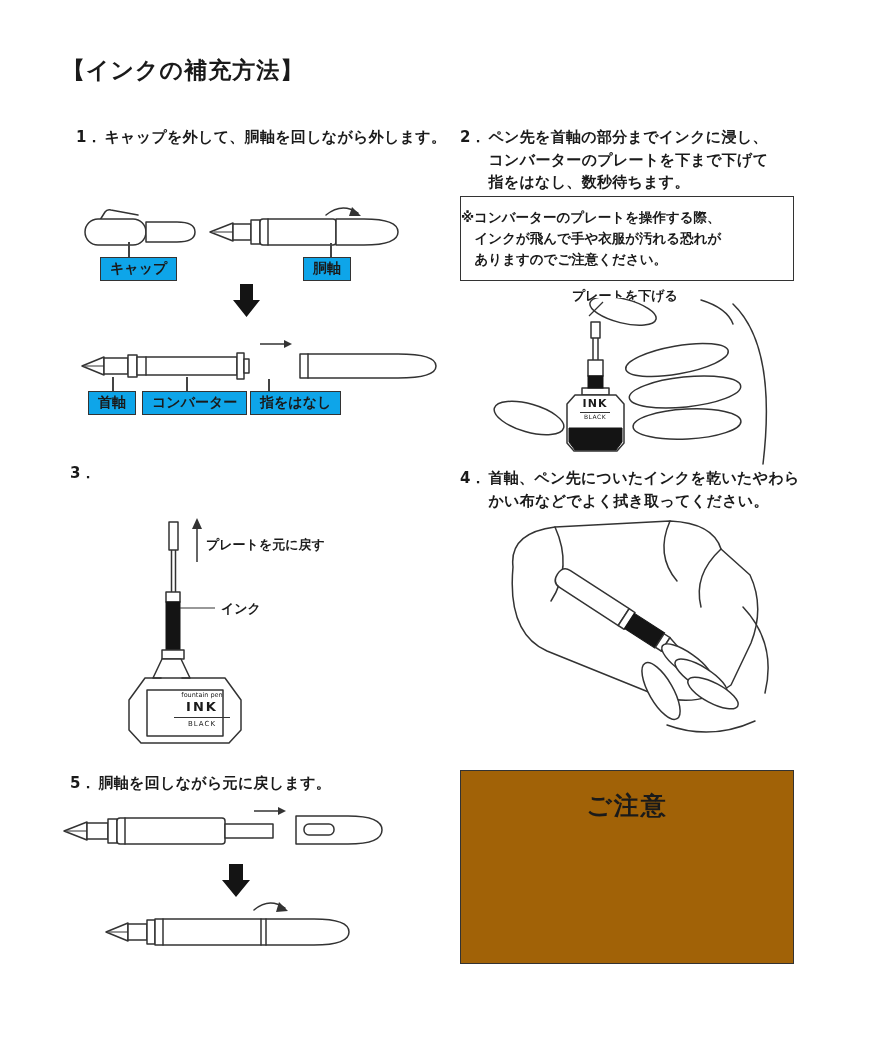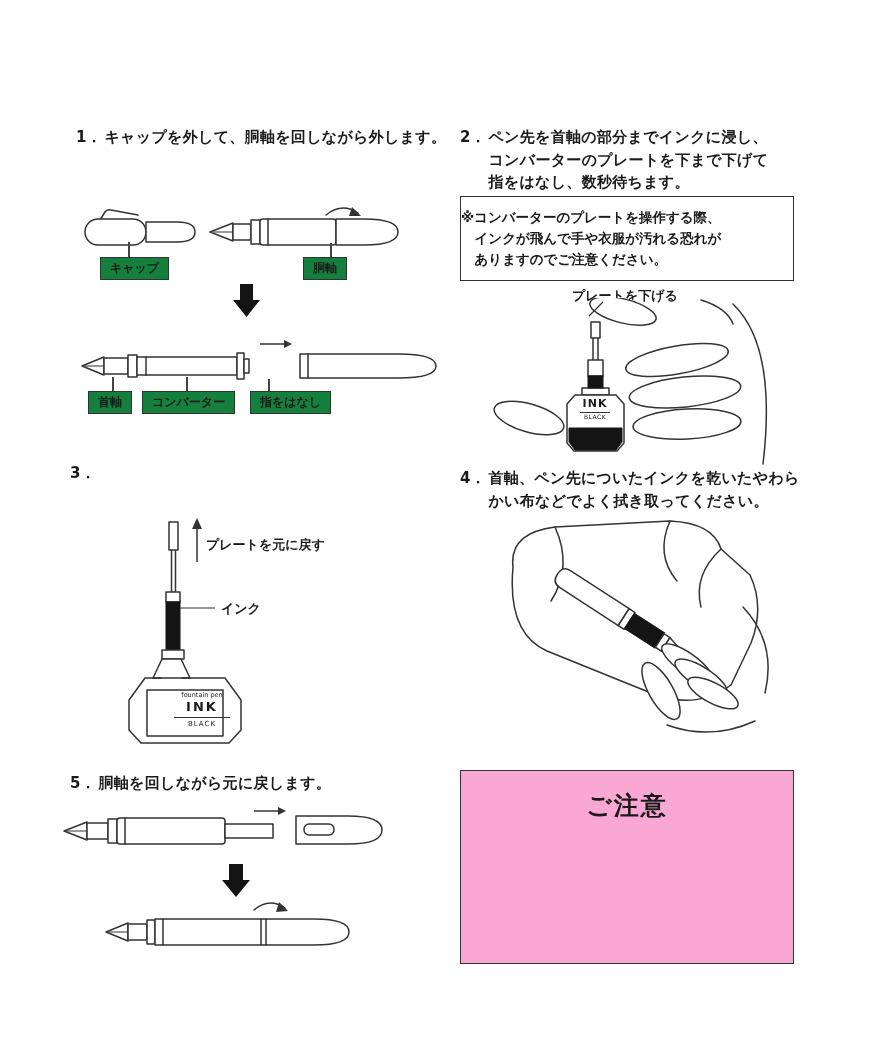--- a/index.html
+++ b/index.html
@@ -26,42 +26,42 @@
   .step {
     display: flex;
     font-size: 15px;
     font-weight: 600;
     line-height: 1.5;
   }
   .step .num { white-space: nowrap; margin-right: 3px; }
   .step .txt { white-space: pre-line; letter-spacing: 0.3px; }
   .label-box {
     border: 1.5px solid #333;
-    background: #15803d;
-    font-size: 12px;
+    background: #0ea5e9;
+    font-size: 14px;
     font-weight: 600;
     padding: 2px 9px;
     text-align: left;
     white-space: nowrap;
   }
   .leader { width: 1.5px; background: #444; }
   .free-label { font-size: 13px; font-weight: 700; white-space: nowrap; }
   .warn-box {
     border: 1.5px solid #333;
     padding: 10px 0;
     font-size: 13.5px;
     font-weight: 600;
     line-height: 1.55;
     white-space: pre-line;
     background: #fff;
   }
   .caution-box {
     border: 1.5px solid #333;
     padding: 14px 28px;
-    background: #f9a8d4;
+    background: #a16207;
   }
   .caution-title {
     font-size: 25px;
     font-weight: 700;
     text-align: center;
     letter-spacing: 2px;
     margin: 4px 0 8px 0;
   }
   .caution-note {
     font-size: 13.5px;
@@ -73,20 +73,21 @@
   svg { display: block; }
   .stroke { stroke: #333; fill: #fff; stroke-width: 1.5; stroke-linejoin: round; stroke-linecap: round; }
   .nofill { fill: none; }
   .bottle-label { text-align: center; line-height: 1.15; }
 </style>
 </head>
 <body>
 
 <div class="page">
 
+  <h1 class="abs title" style="left:62px; top:55px;">【インクの補充方法】</h1>
 
   <div class="abs step" style="left:76px; top:126px; width:390px;">
     <span class="num">1．</span>
     <span class="txt">キャップを外して、胴軸を回しながら外します。</span>
   </div>
 
   <svg class="abs" style="left:80px; top:200px;" width="380" height="58" viewBox="0 -6 380 58">
     <g class="stroke">
       <path class="nofill" d="M20,14 L25,6 Q27,3 31,4 L58,9"></path>
       <rect x="5" y="13" width="61" height="26" rx="13"></rect>

